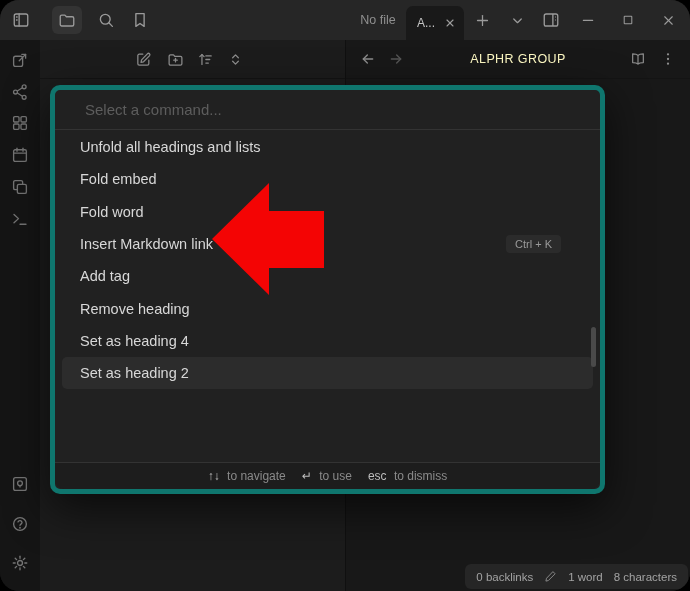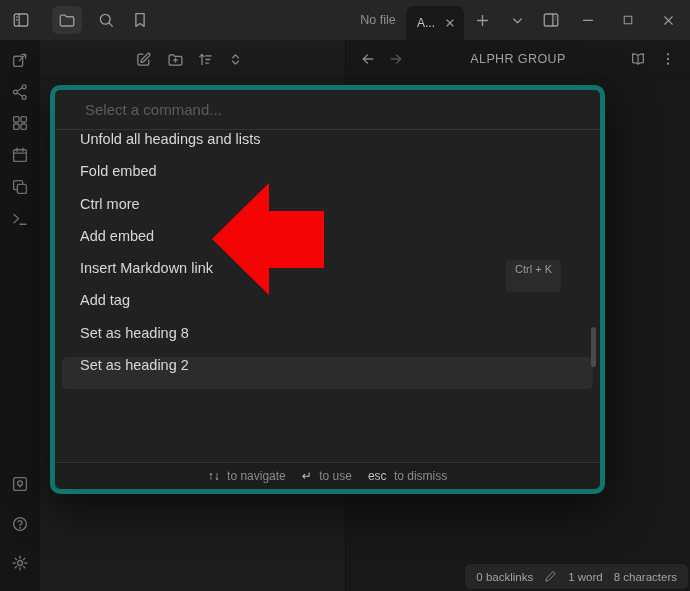--- a/index.html
+++ b/index.html
@@ -1,17 +1,17 @@
 <!DOCTYPE html>
 <html><head>
 <meta charset="utf-8">
 <style>
   html,body{margin:0;padding:0;background:#000;}
   #app{position:relative;width:690px;height:591px;overflow:hidden;
-       font-family:"Liberation Sans",sans-serif;background:#181818;
+       font-family:"Liberation Sans",sans-serif;background:#181818;border-radius:19px;
        -webkit-font-smoothing:antialiased;}
   .abs{position:absolute;}
   svg{display:block;}
 
   
   #titlebar{left:0;top:0;width:690px;height:40px;background:#262626;}
   .tb-icon{position:absolute;top:11px;width:18px;height:18px;color:#9a9a9a;}
   .tb-btn{position:absolute;top:6px;width:30px;height:28px;border-radius:6px;
           display:flex;align-items:center;justify-content:center;color:#a5a5a5;}
   .tb-btn.active-tool{background:#333333;}
@@ -33,41 +33,41 @@
   #explorer-header{position:absolute;left:0;top:0;width:305px;height:38px;
                    border-bottom:1px solid #141414;}
   .ex-icon{position:absolute;top:11px;width:17px;height:17px;color:#8d8d8d;}
 
   
   #editor{left:345px;top:40px;width:345px;height:551px;background:#181818;
           border-left:1px solid #101010;box-sizing:border-box;}
   #editor-header{position:absolute;left:0;top:0;width:100%;height:38px;
                  border-bottom:1px solid #141414;}
   #view-title{position:absolute;left:0;top:0;width:100%;height:38px;line-height:38px;
-              text-align:center;color:#a3a3a3;font-size:12.5px;letter-spacing:.4px;}
+              text-align:center;color:#fef9c3;font-size:12.5px;letter-spacing:.4px;}
   .ed-icon{position:absolute;top:11px;width:16px;height:16px;color:#8d8d8d;}
 
   
   #status-pill{right:2px;bottom:2px;background:#262626;border-radius:6px;
                display:flex;align-items:center;gap:11px;padding:6px 11px;
                color:#a3a3a3;font-size:11.5px;}
   #status-pill .st-icon{width:13px;height:13px;color:#8a8a8a;}
 
   
   #modal{left:50px;top:85px;width:555px;height:409px;background:#212121;
          border:5px solid #0f766e;border-radius:10px;box-sizing:border-box;
          box-shadow:0 14px 44px rgba(0,0,0,.65);z-index:10;}
   #cmd-input{display:block;width:100%;height:40px;box-sizing:border-box;background:transparent;
              border:none;outline:none;border-bottom:1px solid #333333;
              padding:0 30px;font-size:15px;color:#cfcfcf;
              font-family:"Liberation Sans",sans-serif;}
   #cmd-input::placeholder{color:#5d5d5d;opacity:1;}
   #cmd-list{position:absolute;left:0;top:41px;width:100%;height:341px;overflow:hidden;}
   .cmd-row{height:32.3px;margin:0 7px;padding:0 11px 0 18px;border-radius:5px;
-           display:flex;}
+           display:flex;align-items:center;}
   .cmd-row.selected{background:#2c2c2c;}
   .cmd-label{color:#d8d8d8;font-size:14.5px;flex:1;}
   .cmd-hotkey{background:#2b2b2b;border-radius:4px;padding:3px 9px;
               color:#9a9a9a;font-size:11px;margin-right:21px;}
   #cmd-scrollthumb{position:absolute;right:4px;top:237px;width:5px;height:40px;
                    background:#4a4a4a;border-radius:3px;}
   #cmd-footer{position:absolute;left:0;bottom:0;width:100%;height:26px;
               border-top:1px solid #333333;background:#1d1d1d;border-radius:0 0 9px 9px;
               display:flex;align-items:center;justify-content:center;gap:16px;}
   .hint{font-size:12px;color:#8a8a8a;}
@@ -312,37 +312,37 @@
     <div id="cmd-list">
         <div class="cmd-row">
       <span class="cmd-label">Unfold all headings and lists</span>
 
     </div>
         <div class="cmd-row">
       <span class="cmd-label">Fold embed</span>
 
     </div>
         <div class="cmd-row">
-      <span class="cmd-label">Ctrl more</span>
-
-    </div>
-        <div class="cmd-row">
-      <span class="cmd-label">Add embed</span>
+      <span class="cmd-label">Fold word</span>
 
     </div>
         <div class="cmd-row">
       <span class="cmd-label">Insert Markdown link</span>
       <span class="cmd-hotkey">Ctrl + K</span>
     </div>
         <div class="cmd-row">
       <span class="cmd-label">Add tag</span>
 
     </div>
         <div class="cmd-row">
-      <span class="cmd-label">Set as heading 8</span>
+      <span class="cmd-label">Remove heading</span>
+
+    </div>
+        <div class="cmd-row">
+      <span class="cmd-label">Set as heading 4</span>
 
     </div>
         <div class="cmd-row selected">
       <span class="cmd-label">Set as heading 2</span>
 
     </div>
       </div>
     <div id="cmd-scrollthumb"></div>
     <div id="cmd-footer">
         <span class="hint"><span class="key">↑↓</span><span class="act"> to navigate</span></span>

